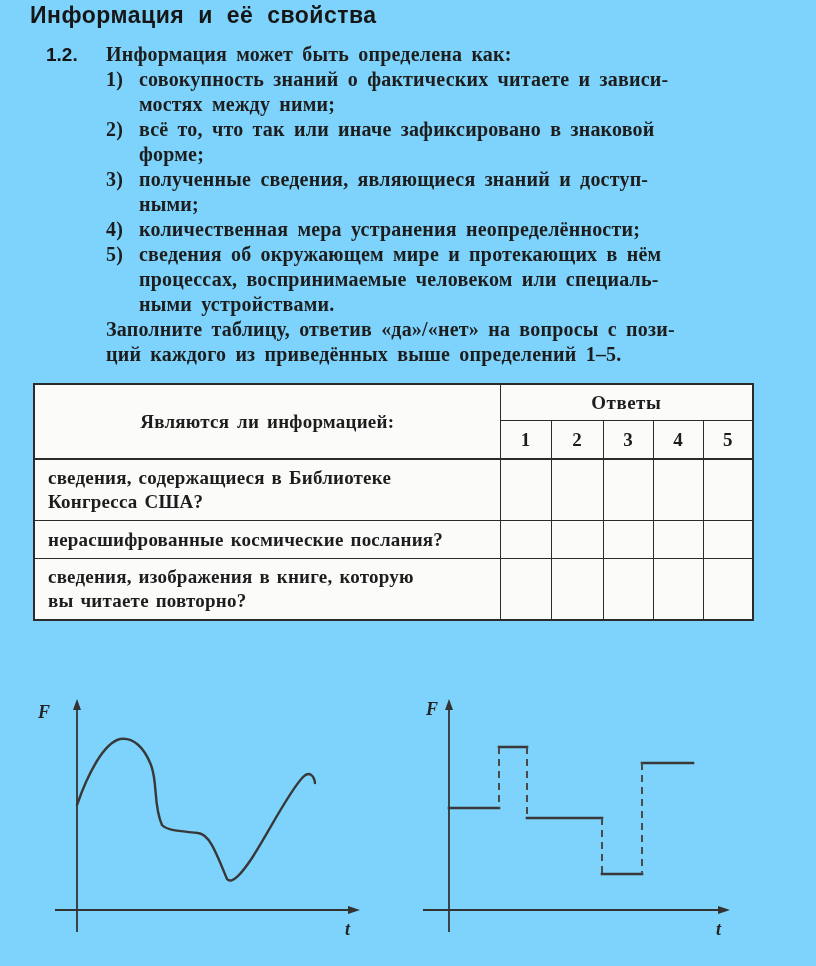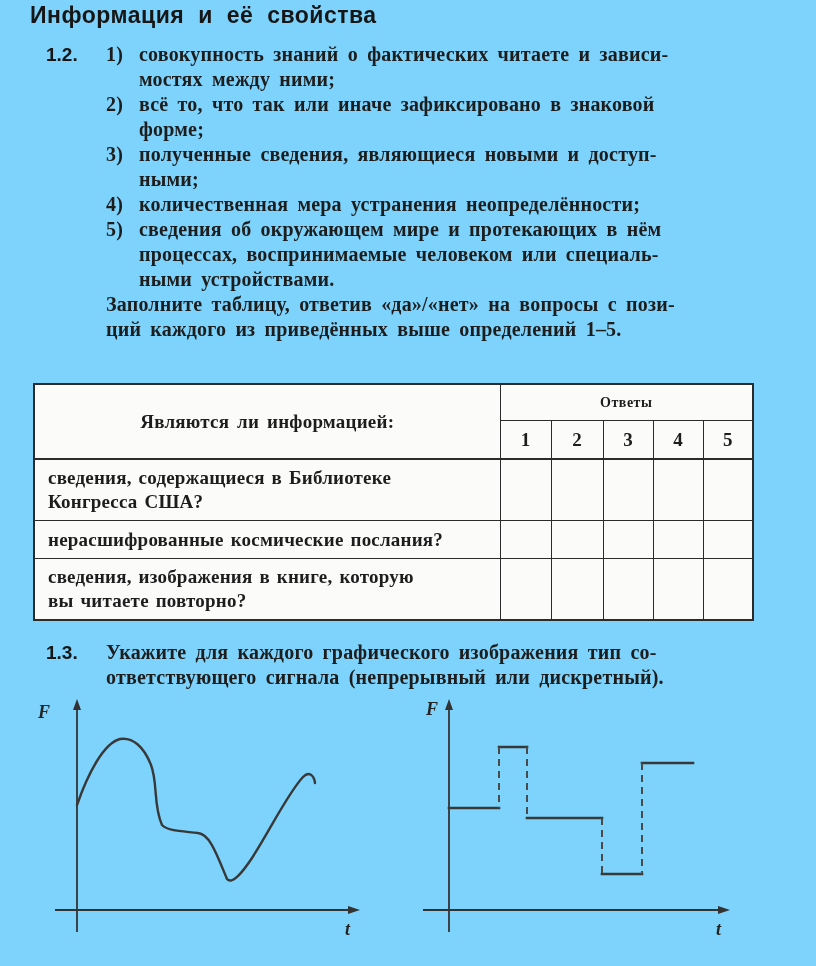--- a/index.html
+++ b/index.html
@@ -69,21 +69,21 @@
   .questions-table thead { border-bottom: 2px solid #2b2b2b; }
   .q-head {
     font-size: 19px;
     font-weight: bold;
     text-align: center;
     vertical-align: middle;
     letter-spacing: 0.2px;
     word-spacing: 3px;
   }
   .ans-head {
-    font-size: 14px;
+    font-size: 19px;
     font-weight: bold;
     vertical-align: middle;
     height: 33px;
     letter-spacing: 0.5px;
   }
   .num-head {
     font-size: 19px;
     font-weight: bold;
     text-align: center;
     vertical-align: middle;
@@ -119,34 +119,35 @@
 <body>
 
 <div class="page">
 
   <div class="page-title">Информация и её свойства</div>
 
   <div class="section sec-12">
     <div class="sec-row">
       <div class="sec-num">1.2.</div>
       <div class="sec-body">
+        <div class="body-text">Информация может быть определена как:</div>
         <div>
           <div class="def-item">
             <div class="def-num body-text">1)</div>
             <div class="def-text body-text">совокупность знаний о фактических читаете и зависи-
 мостях между ними;</div>
           </div>
           <div class="def-item">
             <div class="def-num body-text">2)</div>
             <div class="def-text body-text">всё то, что так или иначе зафиксировано в знаковой
 форме;</div>
           </div>
           <div class="def-item">
             <div class="def-num body-text">3)</div>
-            <div class="def-text body-text">полученные сведения, являющиеся новыми и доступ-
+            <div class="def-text body-text">полученные сведения, являющиеся знаний и доступ-
 ными;</div>
           </div>
           <div class="def-item">
             <div class="def-num body-text">4)</div>
             <div class="def-text body-text">количественная мера устранения неопределённости;</div>
           </div>
           <div class="def-item">
             <div class="def-num body-text">5)</div>
             <div class="def-text body-text">сведения об окружающем мире и протекающих в нём
 процессах, воспринимаемые человеком или специаль-
@@ -204,29 +205,20 @@
 вы читаете повторно?</td>
         <td class="a-cell"></td>
         <td class="a-cell"></td>
         <td class="a-cell"></td>
         <td class="a-cell"></td>
         <td class="a-cell"></td>
       </tr>
     </tbody>
   </table>
 
-  <div class="section sec-13">
-    <div class="sec-row">
-      <div class="sec-num">1.3.</div>
-      <div class="sec-body">
-        <div class="body-text">Укажите для каждого графического изображения тип со-
-ответствующего сигнала (непрерывный или дискретный).</div>
-      </div>
-    </div>
-  </div>
 
   <svg class="graph graph-left" width="360" height="271" viewBox="0 0 360 271">
 
     <line x1="47" y1="12" x2="47" y2="237" stroke="#333" stroke-width="1.8"></line>
     <polygon points="47,4 43,15 51,15" fill="#333"></polygon>
     <line x1="25" y1="215" x2="320" y2="215" stroke="#333" stroke-width="1.8"></line>
     <polygon points="330,215 318,211 318,219" fill="#333"></polygon>
     <text class="axis-label" x="20" y="23" text-anchor="end">F</text>
     <text class="axis-label" x="315" y="240">t</text>
 

